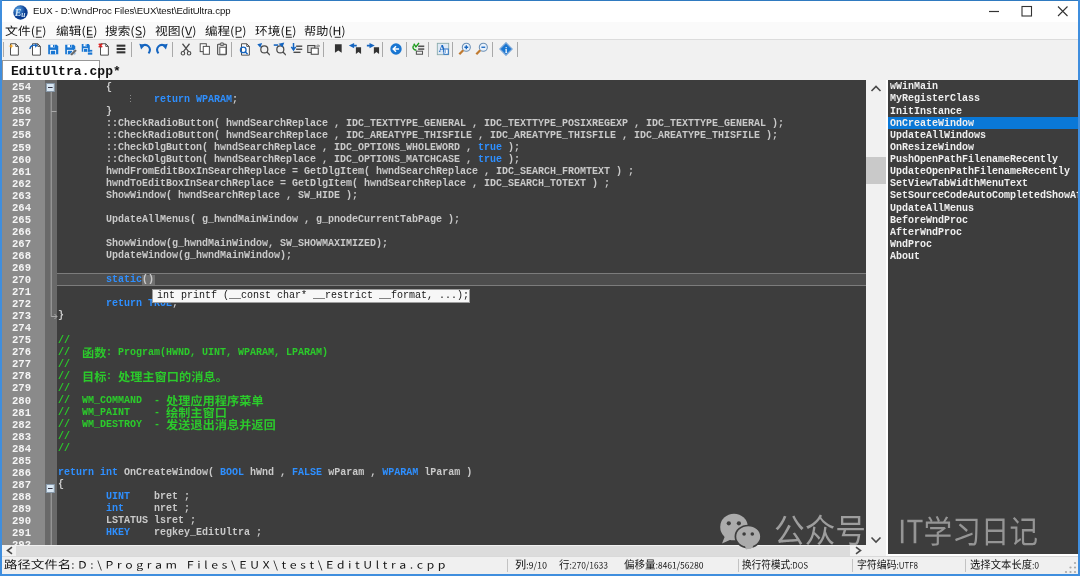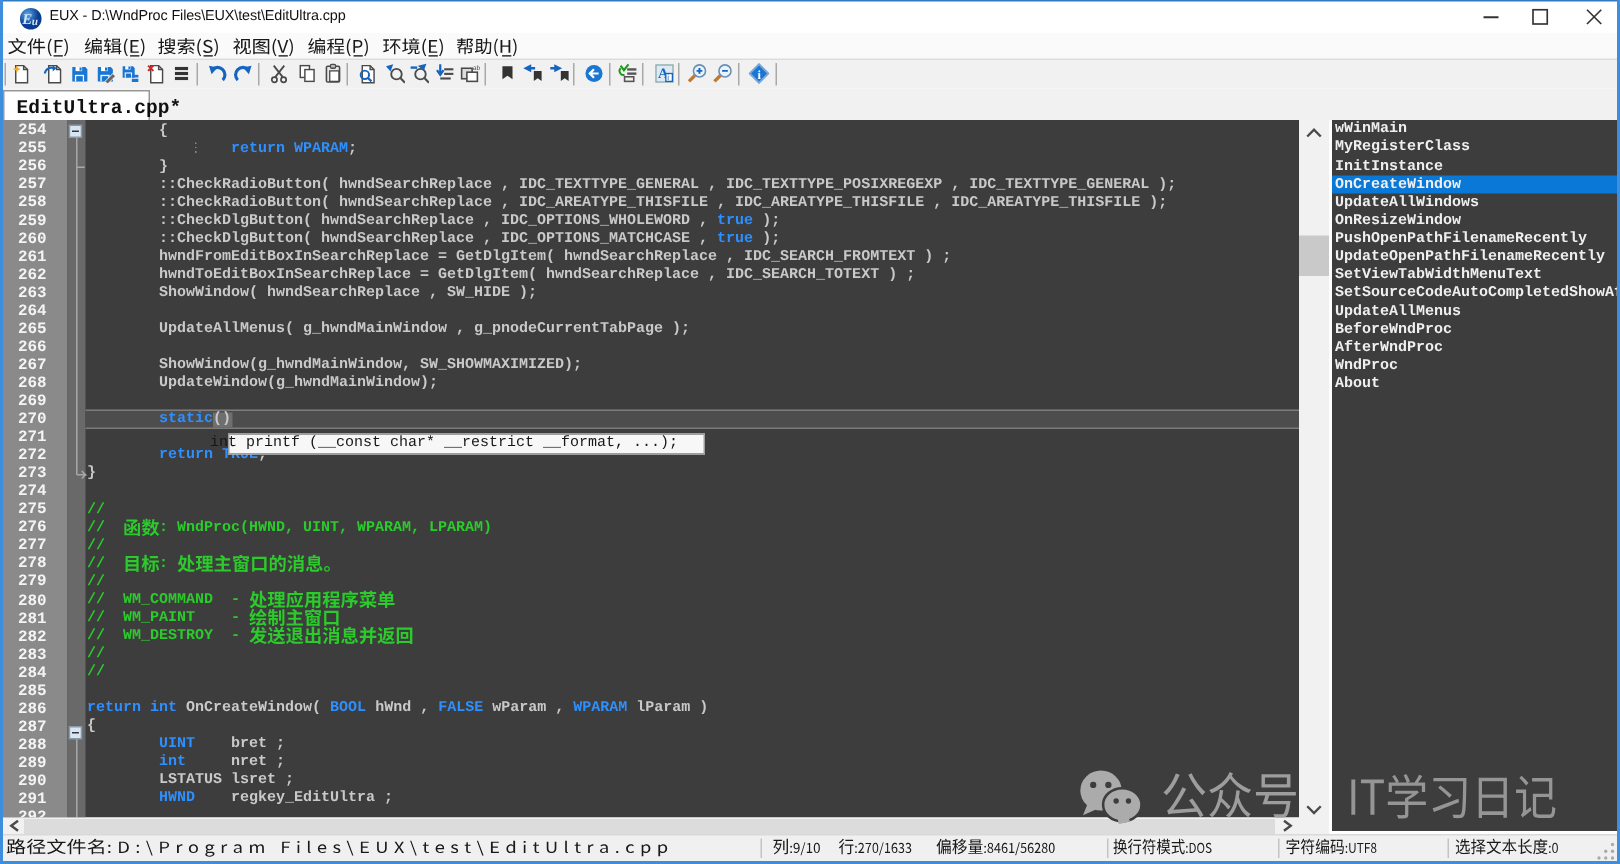--- a/index.html
+++ b/index.html
@@ -313,36 +313,36 @@
 
         ShowWindow(g_hwndMainWindow, SW_SHOWMAXIMIZED);
         UpdateWindow(g_hwndMainWindow);
 
         <i class="k">static</i>()
 
         <i class="k">return</i> <i class="k">TRUE</i>;
 }
 
 <i class="c">//</i>
-<i class="c">//      : WndProc(HWND, UINT, WPARAM, LPARAM)</i>
+<i class="c">//      : Program(HWND, UINT, WPARAM, LPARAM)</i>
 <i class="c">//</i>
 <i class="c">//      : </i>
 <i class="c">//</i>
 <i class="c">//  WM_COMMAND  - </i>
 <i class="c">//  WM_PAINT    - </i>
 <i class="c">//  WM_DESTROY  - </i>
 <i class="c">//</i>
 <i class="c">//</i>
 
 <i class="k">return</i> <i class="k">int</i> OnCreateWindow( <i class="k">BOOL</i> hWnd , <i class="k">FALSE</i> wParam , <i class="k">WPARAM</i> lParam )
 {
         <i class="k">UINT</i>    bret ;
         <i class="k">int</i>     nret ;
         LSTATUS lsret ;
-        <i class="k">HWND</i>    regkey_EditUltra ;
+        <i class="k">HKEY</i>    regkey_EditUltra ;
 </pre>
   <div style="position:absolute;left:82.0px;top:266.12399999999997px"><svg width="24" height="13" viewBox="0 0 24 13" style="overflow:visible">
         <g transform="translate(0,10.3)">
           <path d="M2.5 -6.3C3.1 -5.8 3.7 -5 4.1 -4.6L5 -5.5C4.7 -5.9 4 -6.6 3.4 -7.1ZM0.9 -7.5V0.6H9.9V1.1H11.3V-7.6H9.9V-0.7H2.3V-7.5ZM5.4 -7.5V-5C4.2 -4.3 3.1 -3.6 2.3 -3.3L3 -2C3.7 -2.5 4.6 -3.1 5.4 -3.7V-2.5C5.4 -2.3 5.3 -2.3 5.2 -2.3C5 -2.3 4.5 -2.3 4 -2.3C4.2 -1.9 4.4 -1.4 4.4 -1C5.2 -1 5.8 -1 6.3 -1.2C6.7 -1.4 6.8 -1.8 6.8 -2.4V-4C7.6 -3.2 8.4 -2.4 8.8 -1.9L9.7 -2.9C9.3 -3.3 8.7 -4 8 -4.6C8.6 -5.1 9.2 -5.8 9.7 -6.5L8.5 -7.1C8.2 -6.6 7.7 -5.8 7.2 -5.3L6.8 -5.6V-7C8 -7.6 9.1 -8.4 10 -9.2L9 -10L8.7 -9.9H2.2V-8.6H7.1C6.6 -8.2 6 -7.8 5.4 -7.5Z M17.4 -10.2C17.2 -9.8 16.8 -9.1 16.6 -8.7L17.5 -8.2C17.8 -8.6 18.2 -9.2 18.6 -9.7ZM16.8 -2.9C16.5 -2.5 16.3 -2.1 15.9 -1.8L14.9 -2.3L15.3 -2.9ZM13.2 -1.8C13.7 -1.6 14.3 -1.3 14.9 -1C14.2 -0.5 13.4 -0.2 12.5 -0C12.8 0.2 13 0.7 13.2 1.1C14.3 0.8 15.3 0.3 16.1 -0.3C16.4 -0.1 16.8 0.1 17 0.3L17.9 -0.6C17.6 -0.8 17.3 -1 17 -1.2C17.6 -1.9 18.1 -2.8 18.4 -3.8L17.6 -4.1L17.4 -4.1H15.9L16.1 -4.6L14.8 -4.8C14.7 -4.6 14.6 -4.3 14.5 -4.1H12.9V-2.9H13.9C13.6 -2.5 13.4 -2.1 13.2 -1.8ZM13 -9.7C13.3 -9.2 13.6 -8.6 13.7 -8.2H12.7V-7.1H14.5C14 -6.5 13.2 -5.9 12.5 -5.6C12.7 -5.4 13.1 -4.9 13.2 -4.6C13.8 -4.9 14.5 -5.4 15 -6V-4.9H16.4V-6.2C16.9 -5.8 17.3 -5.4 17.6 -5.2L18.4 -6.2C18.2 -6.3 17.5 -6.7 16.9 -7.1H18.7V-8.2H16.4V-10.4H15V-8.2H13.8L14.8 -8.6C14.7 -9.1 14.4 -9.7 14.1 -10.2ZM19.7 -10.3C19.4 -8.1 18.8 -6.1 17.9 -4.8C18.2 -4.6 18.7 -4.1 18.9 -3.9C19.2 -4.2 19.4 -4.6 19.6 -5C19.8 -4 20.1 -3.2 20.4 -2.4C19.8 -1.4 18.9 -0.6 17.7 -0C17.9 0.2 18.3 0.9 18.4 1.1C19.6 0.6 20.5 -0.2 21.2 -1.1C21.7 -0.2 22.4 0.5 23.2 1C23.4 0.6 23.9 0.1 24.2 -0.2C23.3 -0.7 22.5 -1.4 21.9 -2.4C22.5 -3.6 22.9 -5 23.1 -6.8H23.9V-8.1H20.6C20.8 -8.8 20.9 -9.4 21 -10.1ZM21.8 -6.8C21.6 -5.7 21.5 -4.8 21.2 -4C20.8 -4.8 20.6 -5.8 20.4 -6.8Z" fill="#2bcb2b"></path>
         </g>
       </svg></div>
     <div style="position:absolute;left:82.0px;top:290.20799999999997px"><svg width="24" height="13" viewBox="0 0 24 13" style="overflow:visible">
         <g transform="translate(0,10.3)">
           <path d="M3.2 -5.5H8.9V-4.1H3.2ZM3.2 -6.9V-8.3H8.9V-6.9ZM3.2 -2.7H8.9V-1.2H3.2ZM1.7 -9.7V1H3.2V0.2H8.9V1H10.4V-9.7Z M17.9 -9.6V-8.2H23.3V-9.6ZM21.6 -3.8C22.2 -2.6 22.6 -1 22.8 0L24.1 -0.4C23.9 -1.5 23.4 -3 22.8 -4.3ZM17.9 -4.2C17.6 -2.9 17.1 -1.6 16.4 -0.8C16.8 -0.6 17.3 -0.2 17.6 -0C18.2 -1 18.8 -2.5 19.2 -3.9ZM17.3 -6.7V-5.3H19.7V-0.7C19.7 -0.5 19.7 -0.5 19.5 -0.5C19.4 -0.5 18.8 -0.5 18.4 -0.5C18.6 -0 18.7 0.6 18.8 1C19.6 1 20.2 1 20.7 0.8C21.1 0.5 21.2 0.1 21.2 -0.6V-5.3H24V-6.7ZM14.3 -10.4V-8H12.6V-6.6H14C13.7 -5.2 13.1 -3.6 12.4 -2.8C12.7 -2.4 13 -1.7 13.1 -1.3C13.6 -2 14 -2.9 14.3 -3.9V1.1H15.8V-4.7C16.1 -4.2 16.4 -3.6 16.6 -3.2L17.4 -4.4C17.2 -4.7 16.1 -6 15.8 -6.3V-6.6H17.2V-8H15.8V-10.4Z" fill="#2bcb2b"></path>
         </g>
@@ -364,21 +364,21 @@
       </svg></div>
     <div style="position:absolute;left:166.0px;top:338.376px"><svg width="110" height="13" viewBox="0 0 110 13" style="overflow:visible">
         <g transform="translate(0,10.3)">
           <path d="M8.1 -9.7C8.6 -9.1 9.3 -8.3 9.6 -7.9L10.8 -8.6C10.4 -9.1 9.8 -9.8 9.3 -10.3ZM1.6 -6.1C1.7 -6.3 2.3 -6.4 2.9 -6.4H4.5C3.7 -4 2.4 -2.2 0.2 -1C0.6 -0.8 1.1 -0.2 1.3 0.1C2.8 -0.7 3.9 -1.7 4.7 -3C5.1 -2.4 5.6 -1.8 6.1 -1.4C5.1 -0.8 4.1 -0.4 2.9 -0.2C3.2 0.1 3.5 0.7 3.7 1.1C5 0.8 6.2 0.3 7.3 -0.4C8.3 0.3 9.5 0.8 11 1.1C11.2 0.7 11.6 0.1 11.9 -0.2C10.6 -0.4 9.5 -0.8 8.5 -1.3C9.5 -2.3 10.3 -3.4 10.8 -5L9.8 -5.4L9.5 -5.4H5.9C6 -5.7 6.1 -6 6.2 -6.4H11.5L11.5 -7.8H6.6C6.8 -8.5 6.9 -9.3 7 -10.2L5.4 -10.5C5.3 -9.5 5.1 -8.6 4.9 -7.8H3.2C3.6 -8.4 3.9 -9.2 4.1 -9.9L2.5 -10.1C2.3 -9.1 1.8 -8.2 1.7 -7.9C1.5 -7.7 1.3 -7.5 1.2 -7.4C1.3 -7.1 1.5 -6.4 1.6 -6.1ZM7.2 -2.2C6.6 -2.7 6.1 -3.3 5.7 -4H8.7C8.3 -3.3 7.8 -2.7 7.2 -2.2Z M13 -9.6C13.6 -8.9 14.3 -7.9 14.6 -7.2L15.8 -8C15.5 -8.6 14.8 -9.6 14.2 -10.3ZM17.2 -9.9C17.4 -9.4 17.8 -8.8 18 -8.3H16.5V-7H19.1V-5.6H16.1V-4.3H18.9C18.6 -3.4 17.9 -2.5 16 -1.8C16.4 -1.6 16.8 -1 17.1 -0.7C18.6 -1.4 19.5 -2.3 20 -3.2C20.9 -2.4 21.9 -1.5 22.4 -0.9L23.4 -1.9C22.9 -2.5 21.8 -3.5 20.8 -4.3H23.8V-5.6H20.6V-7H23.4V-8.3H22.1C22.4 -8.8 22.8 -9.4 23.1 -9.9L21.6 -10.4C21.4 -9.7 21 -8.9 20.6 -8.3H18.8L19.4 -8.6C19.2 -9 18.8 -9.8 18.4 -10.3ZM15.5 -6.3H12.7V-5H14.1V-1.7C13.5 -1.4 12.9 -0.9 12.2 -0.3L13.3 1.2C13.7 0.5 14.2 -0.4 14.6 -0.4C14.9 -0.4 15.3 0 15.9 0.3C16.8 0.8 17.8 1 19.4 1C20.8 1 22.8 0.9 23.7 0.8C23.7 0.4 24 -0.4 24.2 -0.8C22.9 -0.6 20.8 -0.5 19.5 -0.5C18.1 -0.5 16.9 -0.5 16.1 -1C15.8 -1.2 15.6 -1.3 15.5 -1.4Z M25.1 -9.2C25.7 -8.6 26.5 -7.7 26.9 -7.1L28 -8C27.7 -8.6 26.8 -9.4 26.2 -10ZM33.6 -7V-6.3H30.5V-7ZM33.6 -8.1H30.5V-8.8H33.6ZM29.1 -1C29.4 -1.2 29.9 -1.3 32.4 -1.9C32.4 -2.2 32.3 -2.7 32.3 -3.1L30.5 -2.8V-5.1H34.6C34.2 -4.8 33.8 -4.4 33.4 -4.1C33 -4.5 32.6 -4.8 32.2 -5L31.2 -4.3C32.5 -3.4 34 -2 34.7 -1.1L35.8 -1.9C35.4 -2.4 34.9 -2.9 34.3 -3.4C34.8 -3.7 35.4 -4.1 36 -4.4L35 -5.2V-9.9H29.1V-3.2C29.1 -2.6 28.7 -2.3 28.5 -2.1C28.7 -1.9 29 -1.3 29.1 -1ZM27.7 -6H24.9V-4.6H26.3V-1.4C25.8 -1.1 25.2 -0.7 24.7 -0.2L25.6 1C26.1 0.4 26.8 -0.4 27.2 -0.4C27.5 -0.4 27.9 -0 28.5 0.3C29.4 0.7 30.5 0.9 31.9 0.9C33.1 0.9 35.1 0.8 35.9 0.7C35.9 0.3 36.1 -0.3 36.3 -0.7C35.1 -0.5 33.2 -0.4 32 -0.4C30.7 -0.4 29.5 -0.5 28.7 -0.9C28.3 -1.1 28 -1.3 27.7 -1.5Z M37.6 -4.2V0.4H46.1V1.1H47.7V-4.2H46.1V-1H43.5V-4.9H47.2V-9.3H45.6V-6.3H43.5V-10.4H41.8V-6.3H39.8V-9.3H38.3V-4.9H41.8V-1H39.3V-4.2Z M59.1 -10.1C58.8 -9.3 58.3 -8.4 58 -7.7L59.3 -7.3C59.6 -7.9 60.1 -8.7 60.5 -9.6ZM53 -9.5C53.5 -8.7 53.9 -7.8 54.1 -7.2L55.4 -7.8C55.2 -8.4 54.7 -9.3 54.2 -10ZM49.7 -9.2C50.5 -8.8 51.4 -8.2 51.8 -7.7L52.8 -8.9C52.3 -9.3 51.3 -9.9 50.6 -10.3ZM49.1 -6C49.9 -5.6 50.9 -5 51.3 -4.5L52.2 -5.6C51.7 -6.1 50.7 -6.7 50 -7ZM49.5 0.1 50.8 1C51.4 -0.2 52.1 -1.6 52.7 -2.9L51.6 -3.8C50.9 -2.4 50.1 -0.8 49.5 0.1ZM54.8 -3.5H58.5V-2.5H54.8ZM54.8 -4.7V-5.6H58.5V-4.7ZM56 -10.4V-7H53.4V1.1H54.8V-1.3H58.5V-0.5C58.5 -0.4 58.5 -0.3 58.3 -0.3C58.1 -0.3 57.4 -0.3 56.9 -0.3C57.1 0.1 57.3 0.7 57.3 1.1C58.2 1.1 58.9 1 59.4 0.8C59.8 0.6 60 0.2 60 -0.5V-7H57.4V-10.4Z M64.6 -6.6H69.5V-6H64.6ZM64.6 -5H69.5V-4.4H64.6ZM64.6 -8.2H69.5V-7.6H64.6ZM64.1 -2.5V-0.8C64.1 0.5 64.5 0.9 66.2 0.9C66.6 0.9 68.2 0.9 68.6 0.9C70 0.9 70.4 0.5 70.6 -1.2C70.2 -1.3 69.5 -1.5 69.2 -1.8C69.1 -0.6 69.1 -0.4 68.5 -0.4C68 -0.4 66.7 -0.4 66.4 -0.4C65.7 -0.4 65.6 -0.5 65.6 -0.9V-2.5ZM70.1 -2.4C70.6 -1.6 71.1 -0.5 71.3 0.3L72.7 -0.3C72.5 -1.1 71.9 -2.1 71.4 -3ZM62.5 -2.7C62.3 -1.9 61.8 -0.9 61.4 -0.2L62.7 0.5C63.1 -0.2 63.5 -1.4 63.8 -2.2ZM66.1 -2.9C66.6 -2.3 67.3 -1.5 67.5 -1L68.7 -1.7C68.5 -2.1 67.9 -2.8 67.4 -3.3H70.9V-9.3H67.6C67.8 -9.6 68 -9.9 68.1 -10.3L66.3 -10.5C66.3 -10.1 66.2 -9.7 66 -9.3H63.2V-3.3H66.7Z M80.7 -6.5V-4.4H78V-4.5V-6.5ZM81.4 -10.4C81.2 -9.7 80.8 -8.7 80.4 -7.9H77.2L78.3 -8.4C78.1 -8.9 77.5 -9.8 77.1 -10.4L75.7 -9.9C76.1 -9.3 76.5 -8.5 76.8 -7.9H74.2V-6.5H76.4V-4.5V-4.4H73.8V-3H76.3C76 -1.9 75.4 -0.8 73.8 -0C74.1 0.3 74.7 0.9 74.9 1.2C76.9 0.1 77.7 -1.4 77.9 -3H80.7V1.1H82.2V-3H84.9V-4.4H82.2V-6.5H84.5V-7.9H82.1C82.4 -8.5 82.8 -9.3 83.2 -10Z M86 -9.3C86.6 -8.7 87.4 -7.8 87.8 -7.3L89 -8.1C88.6 -8.7 87.8 -9.5 87.2 -10.1ZM88.7 -6H85.9V-4.6H87.3V-1.6C86.8 -1.4 86.2 -1 85.6 -0.4L86.6 1.1C87 0.4 87.5 -0.4 87.9 -0.4C88.2 -0.4 88.6 -0 89.2 0.3C90.2 0.7 91.3 0.9 92.8 0.9C94 0.9 96 0.8 96.8 0.7C96.9 0.3 97.1 -0.4 97.3 -0.8C96.1 -0.6 94.1 -0.5 92.9 -0.5C91.5 -0.5 90.3 -0.6 89.5 -1C89.2 -1.2 88.9 -1.3 88.7 -1.4ZM91.4 -4.9 93 -3.4C92.4 -2.9 91.6 -2.4 90.8 -2.2C91.1 -1.9 91.5 -1.3 91.6 -1C92.5 -1.3 93.4 -1.8 94.1 -2.5C94.7 -1.9 95.2 -1.4 95.6 -1L96.7 -2C96.3 -2.4 95.7 -3 95 -3.5C95.8 -4.5 96.3 -5.7 96.6 -7.2L95.7 -7.5L95.5 -7.4H91.5V-8.3C93.4 -8.4 95.5 -8.6 97.1 -9.1L95.9 -10.3C94.5 -9.9 92.1 -9.6 90 -9.6V-6.8C90 -5.4 89.9 -3.4 88.8 -2C89.1 -1.8 89.7 -1.4 90 -1.1C91.1 -2.5 91.4 -4.5 91.4 -6.1H94.9C94.6 -5.5 94.3 -4.9 94 -4.4L92.4 -5.8Z M102.5 -5.7H104.7V-3.6H102.5ZM101.2 -7V-2.4H106.2V-7ZM98.5 -10V1.1H100V0.4H107.3V1.1H108.9V-10ZM100 -0.9V-8.5H107.3V-0.9Z" fill="#2bcb2b"></path>
         </g>
       </svg></div>
 </div>
 <div style="position:absolute;left:130px;top:95px;width:1px;height:9px;background:repeating-linear-gradient(#8a8a8a 0 1px,transparent 1px 3px)"></div>
 
 <div style="position:absolute;left:152px;top:288.5px;width:318px;height:14px;background:#f7f7f7;border:1px solid #9e9e9e"></div>
-<pre style="position:absolute;left:140px;top:290px;font-size:10px;color:#161616;font-weight:normal">int printf (__const char* __restrict __format, ...);</pre>
+<pre style="position:absolute;left:157px;top:290px;font-size:10px;color:#161616;font-weight:normal">int printf (__const char* __restrict __format, ...);</pre>
 
 <div style="position:absolute;left:866px;top:80px;width:20px;height:476px;background:#f1f1f1"></div>
 <svg style="position:absolute;left:866px;top:80px" width="20" height="476" viewBox="0 0 20 476">
 <path d="M5.5 11 l4.5 -4.5 l4.5 4.5" fill="none" stroke="#4a4a4a" stroke-width="1.6"></path>
 <rect x="0" y="77" width="20" height="27" fill="#c9c9c9"></rect>
 <path d="M5.5 457.5 l4.5 4.5 l4.5 -4.5" fill="none" stroke="#4a4a4a" stroke-width="1.6"></path>
   </svg>
 
 <div style="position:absolute;left:2px;top:545px;width:864px;height:11px;background:#f1f1f1"></div>
 <div style="position:absolute;left:16px;top:545.5px;width:834px;height:10px;background:#dcdcdc"></div>

